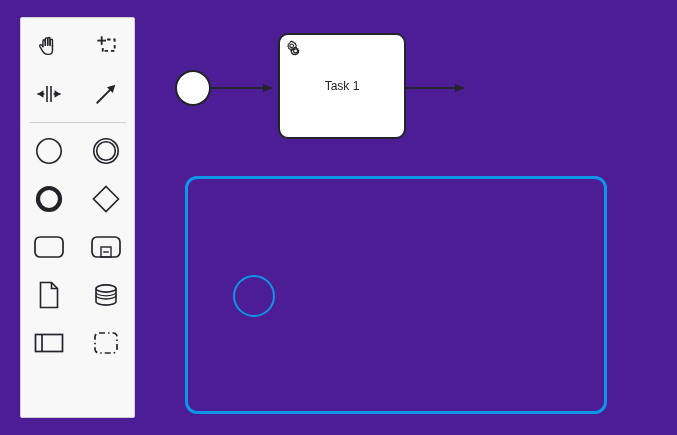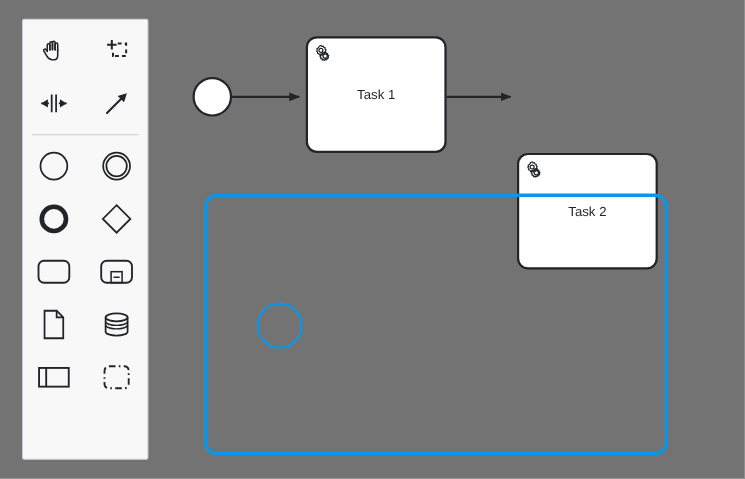--- a/index.html
+++ b/index.html
@@ -12,21 +12,21 @@
     background: #f8f8f8;
     font-family: "Liberation Sans", sans-serif;
     overflow: hidden;
     position: relative;
   }
 
   
   #canvas {
     position: absolute;
     inset: 0;
-    background: #737373;
+    background: #4c1d95;
   }
 
   
   #palette {
     position: absolute;
     left: 20px;
     top: 17px;
     width: 115px;
     height: 401px;
     background: #f8f8f8;
@@ -145,41 +145,20 @@
                    l0.2 1.2 l-1.1 0.5 l-0.5 1.1 l-1.2 -0.1 l-0.9 0.9 l-1.1 -0.6
                    l-1.2 0.2 l-0.4 -1.1 l-1.2 -0.4 l0.1 -1.2 l-0.8 -0.9 l0.6 -1.0
                    l-0.1 -1.2 l1.1 -0.4 z"></path>
           <circle cx="12.9" cy="13.3" r="2.2"></circle>
         </g>
       </svg>
     </span>
     <span class="task-label">Task 1</span>
   </div>
 
-  <div class="bpmn-shape task-box" style="left:470px; top:33px; width:128px; height:106px;">
-    <span class="task-type-icon">
-      <svg width="18" height="18" viewBox="0 0 20 20">
-        <g fill="none" stroke="#22242a" stroke-width="1.2">
-          <path d="M7.2 3.1 l1.5 -0.6 l0.9 1.0 l1.3 -0.2 l0.6 1.2 l1.3 0.4 l-0.1 1.3
-                   l1.0 0.9 l-0.6 1.2 l0.3 1.3 l-1.2 0.6 l-0.4 1.3 l-1.3 -0.1 l-0.9 1.0
-                   l-1.2 -0.6 l-1.3 0.3 l-0.6 -1.2 l-1.3 -0.4 l0.1 -1.3 l-1.0 -0.9
-                   l0.6 -1.2 l-0.3 -1.3 l1.2 -0.6 z"></path>
-          <circle cx="8.6" cy="7.6" r="2.0"></circle>
-        </g>
-        <g fill="none" stroke="#22242a" stroke-width="1.3">
-          <path d="M12.2 9.3 l1.4 0.2 l0.5 1.1 l1.2 0.3 l0.1 1.2 l1.0 0.8 l-0.5 1.1
-                   l0.2 1.2 l-1.1 0.5 l-0.5 1.1 l-1.2 -0.1 l-0.9 0.9 l-1.1 -0.6
-                   l-1.2 0.2 l-0.4 -1.1 l-1.2 -0.4 l0.1 -1.2 l-0.8 -0.9 l0.6 -1.0
-                   l-0.1 -1.2 l1.1 -0.4 z"></path>
-          <circle cx="12.9" cy="13.3" r="2.2"></circle>
-        </g>
-      </svg>
-    </span>
-    <span class="task-label">Task 2</span>
-  </div>
 
   <div class="bpmn-shape blue-region" style="left:185px; top:176px; width:422px; height:238px;"></div>
   <div class="bpmn-shape blue-circle" style="left:233px; top:275px; width:42px; height:42px;"></div>
 </div>
 
 <div id="palette">
 
   <div class="palette-group group-tools">
 
     <div class="palette-entry">

